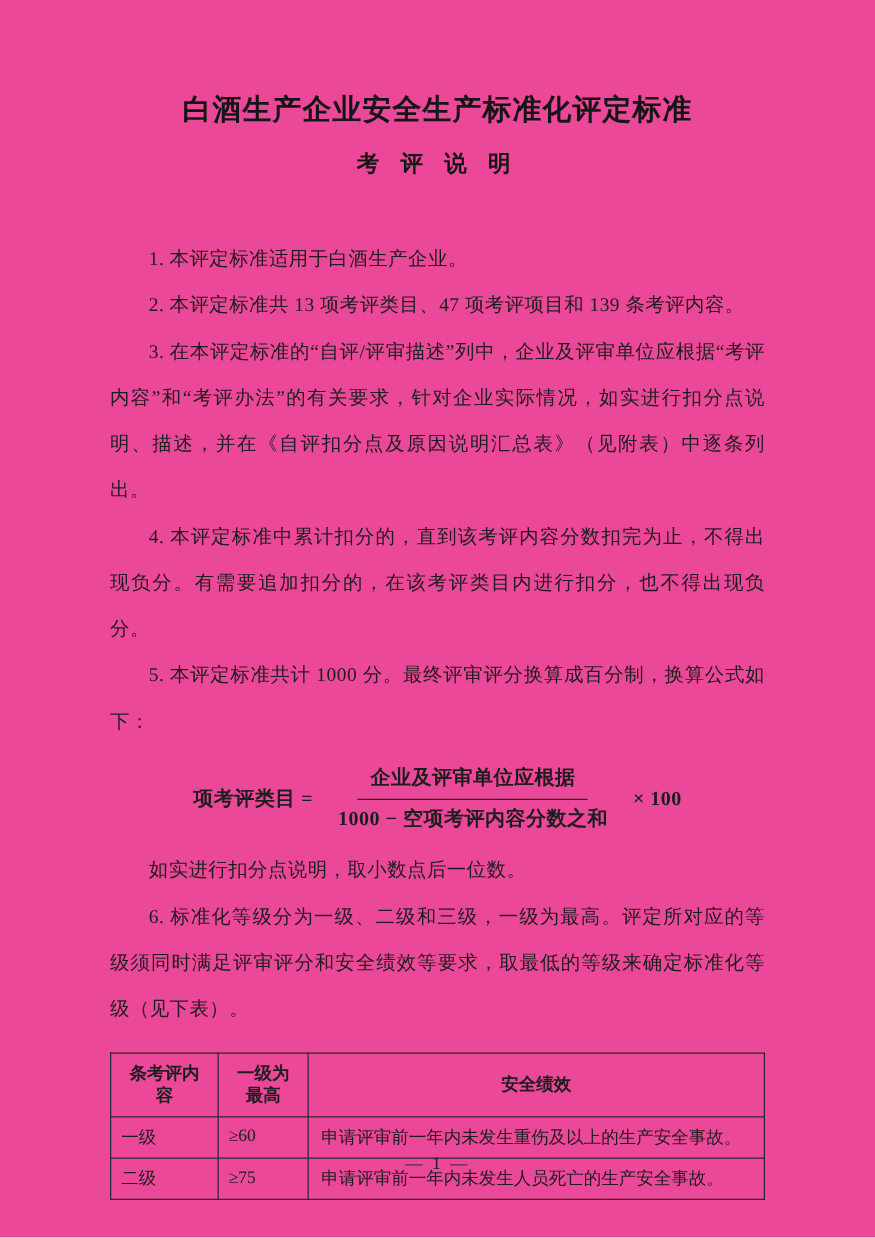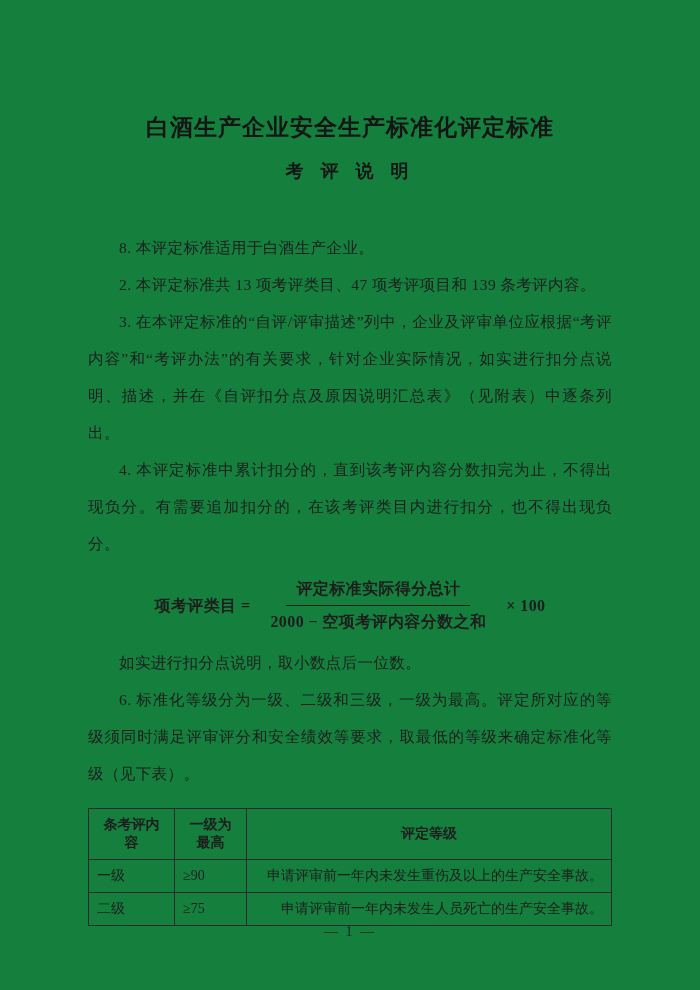--- a/index.html
+++ b/index.html
@@ -8,22 +8,22 @@
     width: 700px;
     height: 990px;
     font-family: "Liberation Serif", "DejaVu Serif", serif;
     color: #1d1d1d;
     position: relative;
     overflow: hidden;
   }
   .page {
     position: absolute;
     inset: 0;
-    background: #15803d;
-    padding: 112px 88px 0 88px;
+    background: #ec4899;
+    padding: 72px 88px 0 88px;
   }
   .title {
     font-family: "Liberation Sans", "DejaVu Sans", sans-serif;
     font-size: 23px;
     font-weight: 700;
     text-align: center;
     letter-spacing: 1px;
     color: #151515;
   }
   .subtitle {
@@ -80,21 +80,21 @@
     padding: 7px 8px;
     vertical-align: middle;
   }
   .rating-table th {
     font-family: "Liberation Sans", "DejaVu Sans", sans-serif;
     font-weight: 700;
     text-align: center;
     font-size: 14px;
   }
   .rating-table td.center { text-align: left; }
-  .rating-table td.left { text-align: right; padding-left: 10px; }
+  .rating-table td.left { text-align: left; padding-left: 10px; }
   .col-grade { width: 86px; }
   .col-score { width: 72px; }
   .page-number {
     position: absolute;
     bottom: 50px;
     left: 0;
     width: 100%;
     text-align: center;
     font-size: 14px;
     letter-spacing: 2px;
@@ -103,55 +103,56 @@
 </style>
 </head>
 <body>
 
 <div class="page">
 
   <h1 class="title">白酒生产企业安全生产标准化评定标准</h1>
   <h2 class="subtitle">考 评 说 明</h2>
 
   <div class="body-text">
-    <p>8. 本评定标准适用于白酒生产企业。</p>
+    <p>1. 本评定标准适用于白酒生产企业。</p>
     <p>2. 本评定标准共 13 项考评类目、47 项考评项目和 139 条考评内容。</p>
     <p>3. 在本评定标准的“自评/评审描述”列中，企业及评审单位应根据“考评内容”和“考评办法”的有关要求，针对企业实际情况，如实进行扣分点说明、描述，并在《自评扣分点及原因说明汇总表》（见附表）中逐条列出。</p>
     <p>4. 本评定标准中累计扣分的，直到该考评内容分数扣完为止，不得出现负分。有需要追加扣分的，在该考评类目内进行扣分，也不得出现负分。</p>
+    <p>5. 本评定标准共计 1000 分。最终评审评分换算成百分制，换算公式如下：</p>
 
     <div class="formula">
       <span>项考评类目 =</span>
       <span class="frac">
-        <span class="num">评定标准实际得分总计</span>
-        <span class="den">2000 − 空项考评内容分数之和</span>
+        <span class="num">企业及评审单位应根据</span>
+        <span class="den">1000 − 空项考评内容分数之和</span>
       </span>
       <span>× 100</span>
     </div>
 
     <p>如实进行扣分点说明，取小数点后一位数。</p>
     <p>6. 标准化等级分为一级、二级和三级，一级为最高。评定所对应的等级须同时满足评审评分和安全绩效等要求，取最低的等级来确定标准化等级（见下表）。</p>
   </div>
 
   <table class="rating-table">
     <colgroup>
       <col class="col-grade">
       <col class="col-score">
       <col>
     </colgroup>
     <thead>
       <tr>
         <th>条考评内容</th>
         <th>一级为最高</th>
-        <th>评定等级</th>
+        <th>安全绩效</th>
       </tr>
     </thead>
     <tbody>
       <tr>
         <td class="center">一级</td>
-        <td class="center">≥90</td>
+        <td class="center">≥60</td>
         <td class="left">申请评审前一年内未发生重伤及以上的生产安全事故。</td>
       </tr>
       <tr>
         <td class="center">二级</td>
         <td class="center">≥75</td>
         <td class="left">申请评审前一年内未发生人员死亡的生产安全事故。</td>
       </tr>
 
     </tbody>
   </table>

